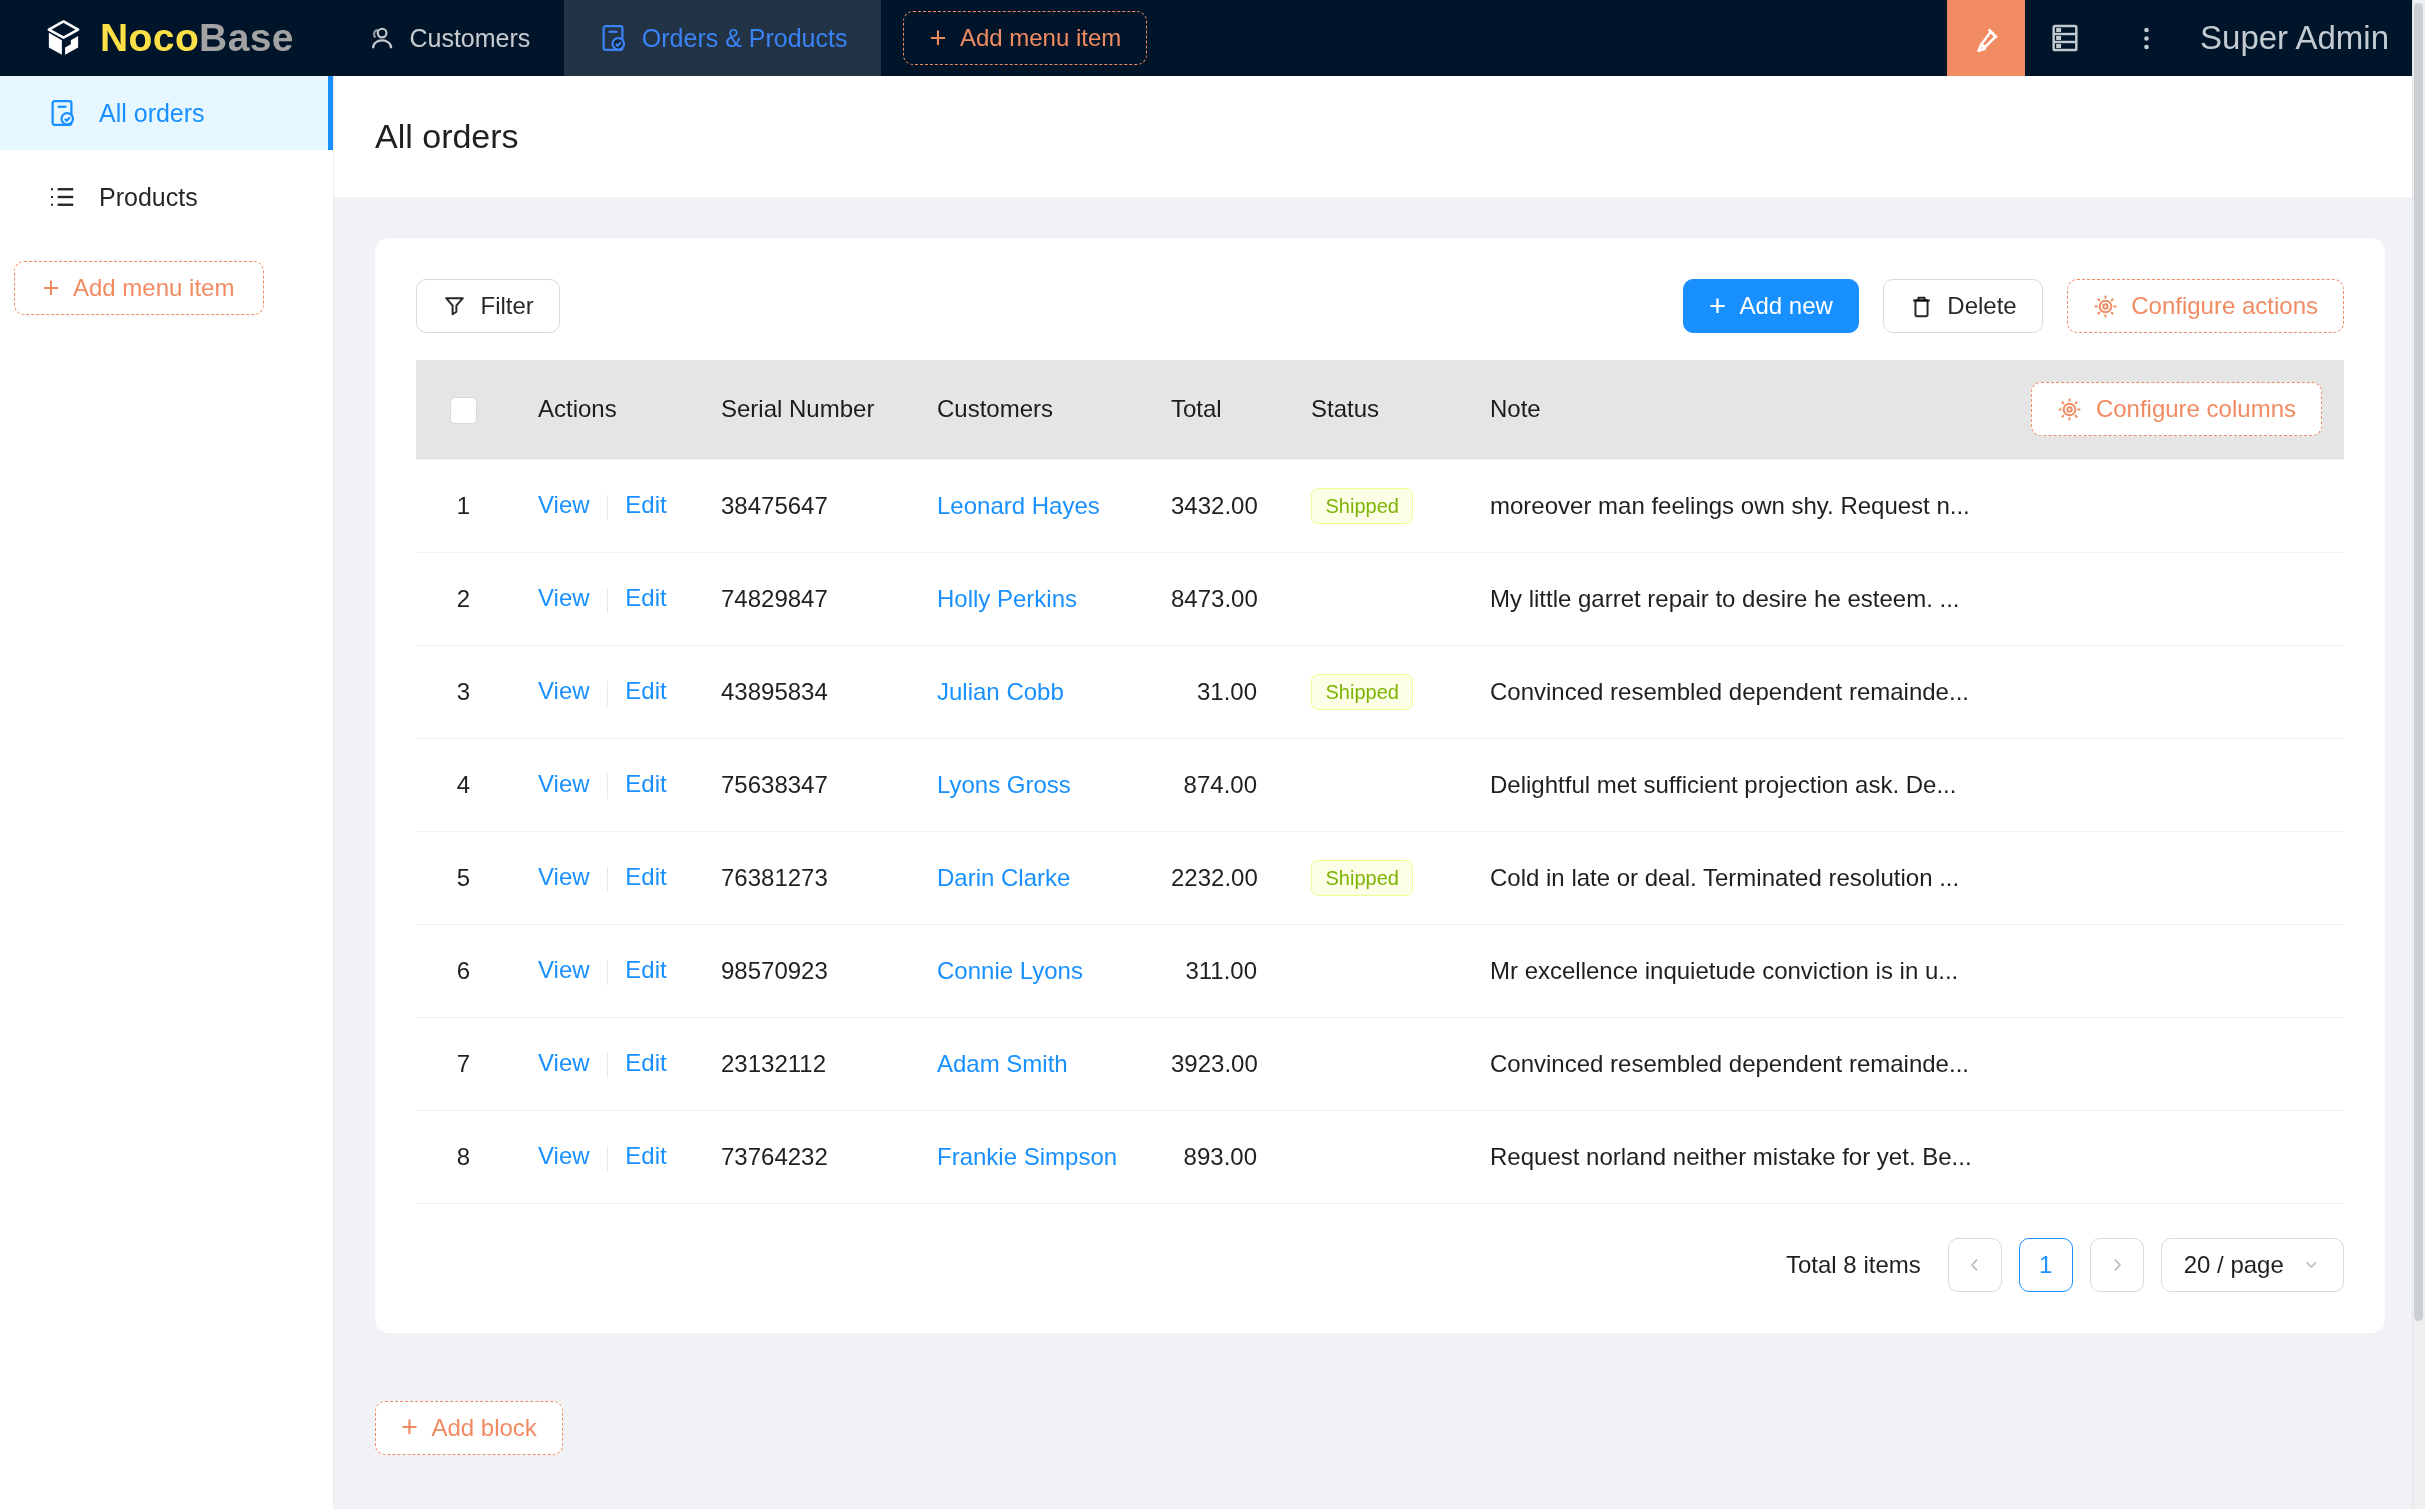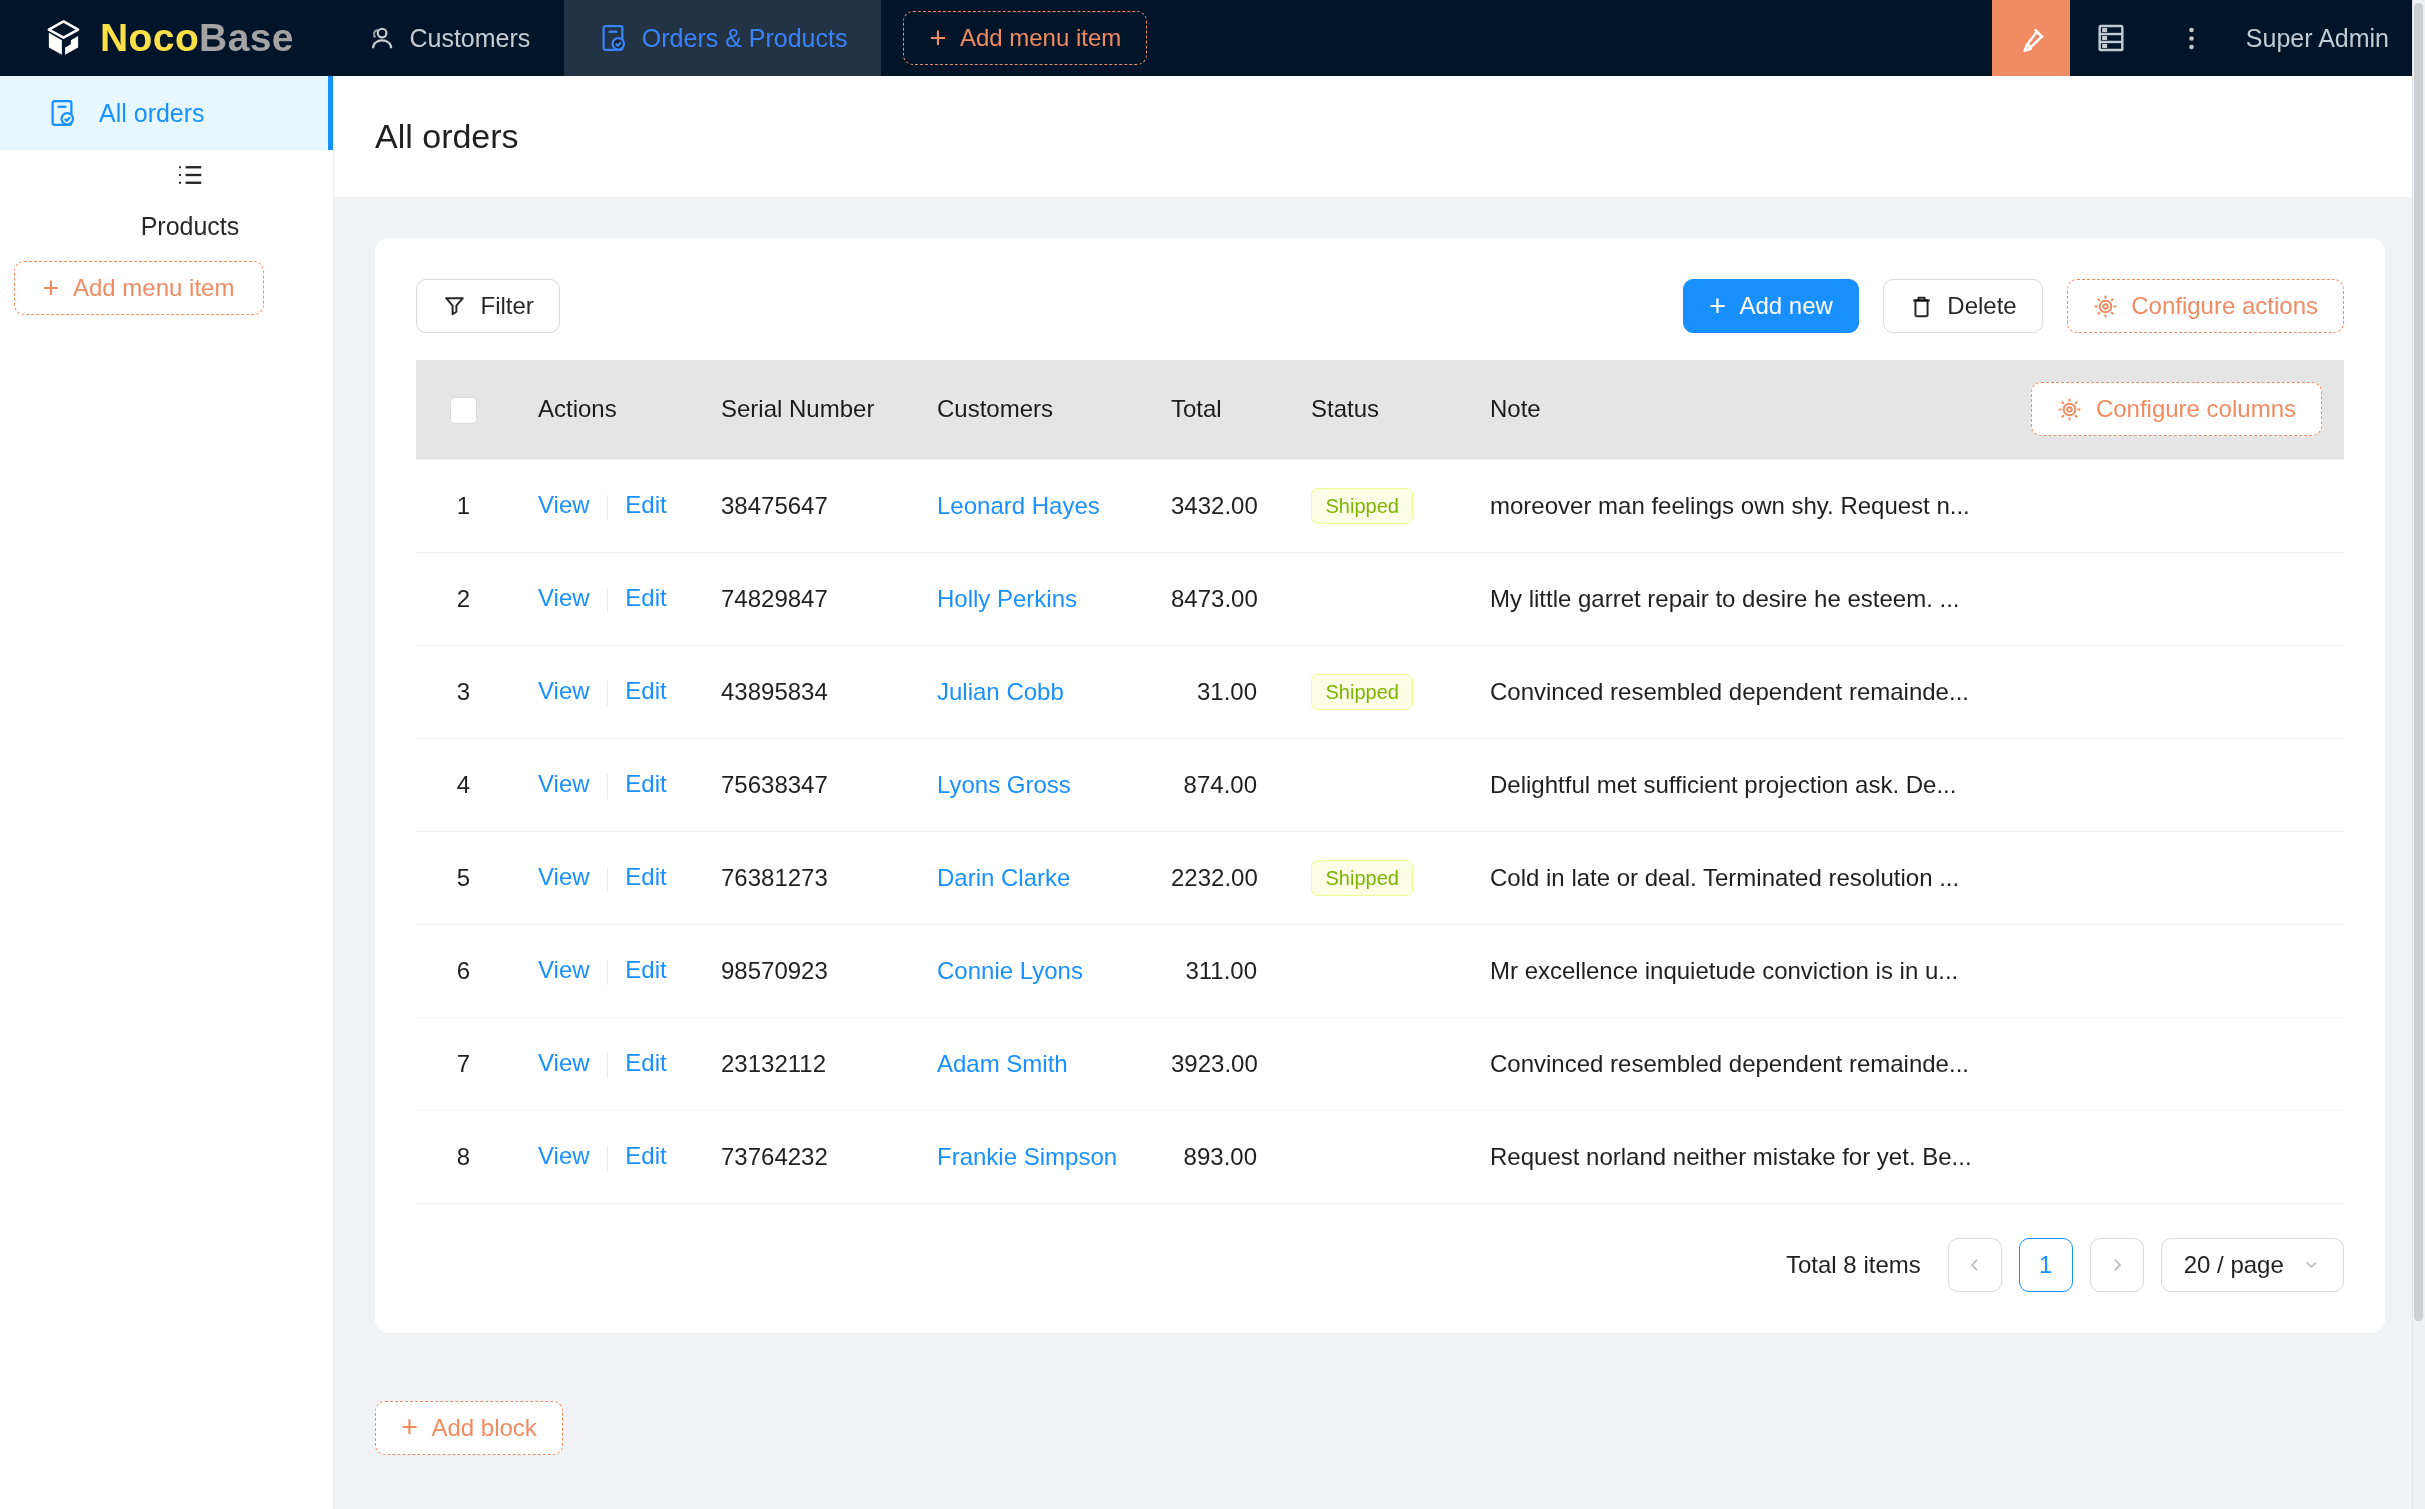--- a/index.html
+++ b/index.html
@@ -32,29 +32,29 @@
   .btn-dashed.on-white { background: #ffffff; }
   .plus { font-size: 29px; line-height: 1; font-weight: 400; }
   .spacer { flex: 1; }
   .topbar-right { display: flex; align-items: center; }
   .ui-editor-btn {
     width: 78px; height: 76px; background: #f18b62; border: none; cursor: pointer;
     display: flex; align-items: center; justify-content: center;
   }
   .icon-btn { width: 81px; height: 76px; background: transparent; border: none; cursor: pointer;
     display: flex; align-items: center; justify-content: center; color: #c3cbd2; }
-  .user-name { font-size: 25px; color: #c3cbd2; padding: 0 37px 0 13.5px; white-space: nowrap; cursor: pointer; }
+  .user-name { font-size: 33px; color: #c3cbd2; padding: 0 37px 0 13.5px; white-space: nowrap; cursor: pointer; }
   
   .app { display: flex; height: 1433px; }
   .sidebar { width: 334px; background: #ffffff; border-right: 1.7px solid #ededed; flex: none; }
   .menu-item {
     height: 74px; display: flex; align-items: center; gap: 22px; padding-left: 47px;
     font-size: 25px; color: rgba(0,0,0,0.85); position: relative; cursor: pointer;
   }
-  .menu-item + .menu-item { margin-top: 10px; flex-direction: column; }
+  .menu-item + .menu-item { margin-top: 10px; }
   .menu-item.active { background: #e6f7ff; color: #1890ff; }
   .menu-item.active::after { content: ""; position: absolute; right: 0; top: 0; bottom: 0; width: 5px; background: #1890ff; }
   .sidebar .add-menu-side { margin: 27px 0 0 13.5px; width: 250px; justify-content: center; background: #ffffff; }
   .main { flex: 1; display: flex; flex-direction: column; min-width: 0; }
   .page-header { height: 121px; background: #ffffff; display: flex; align-items: center; padding-left: 41px; }
   .page-title { font-size: 34px; font-weight: 500; color: rgba(0,0,0,0.88); }
   .content { flex: 1; padding: 41px; overflow: hidden; }
   
   .card { background: #ffffff; border-radius: 13.5px; padding: 41px; }
   .toolbar { display: flex; align-items: center; justify-content: space-between; }

